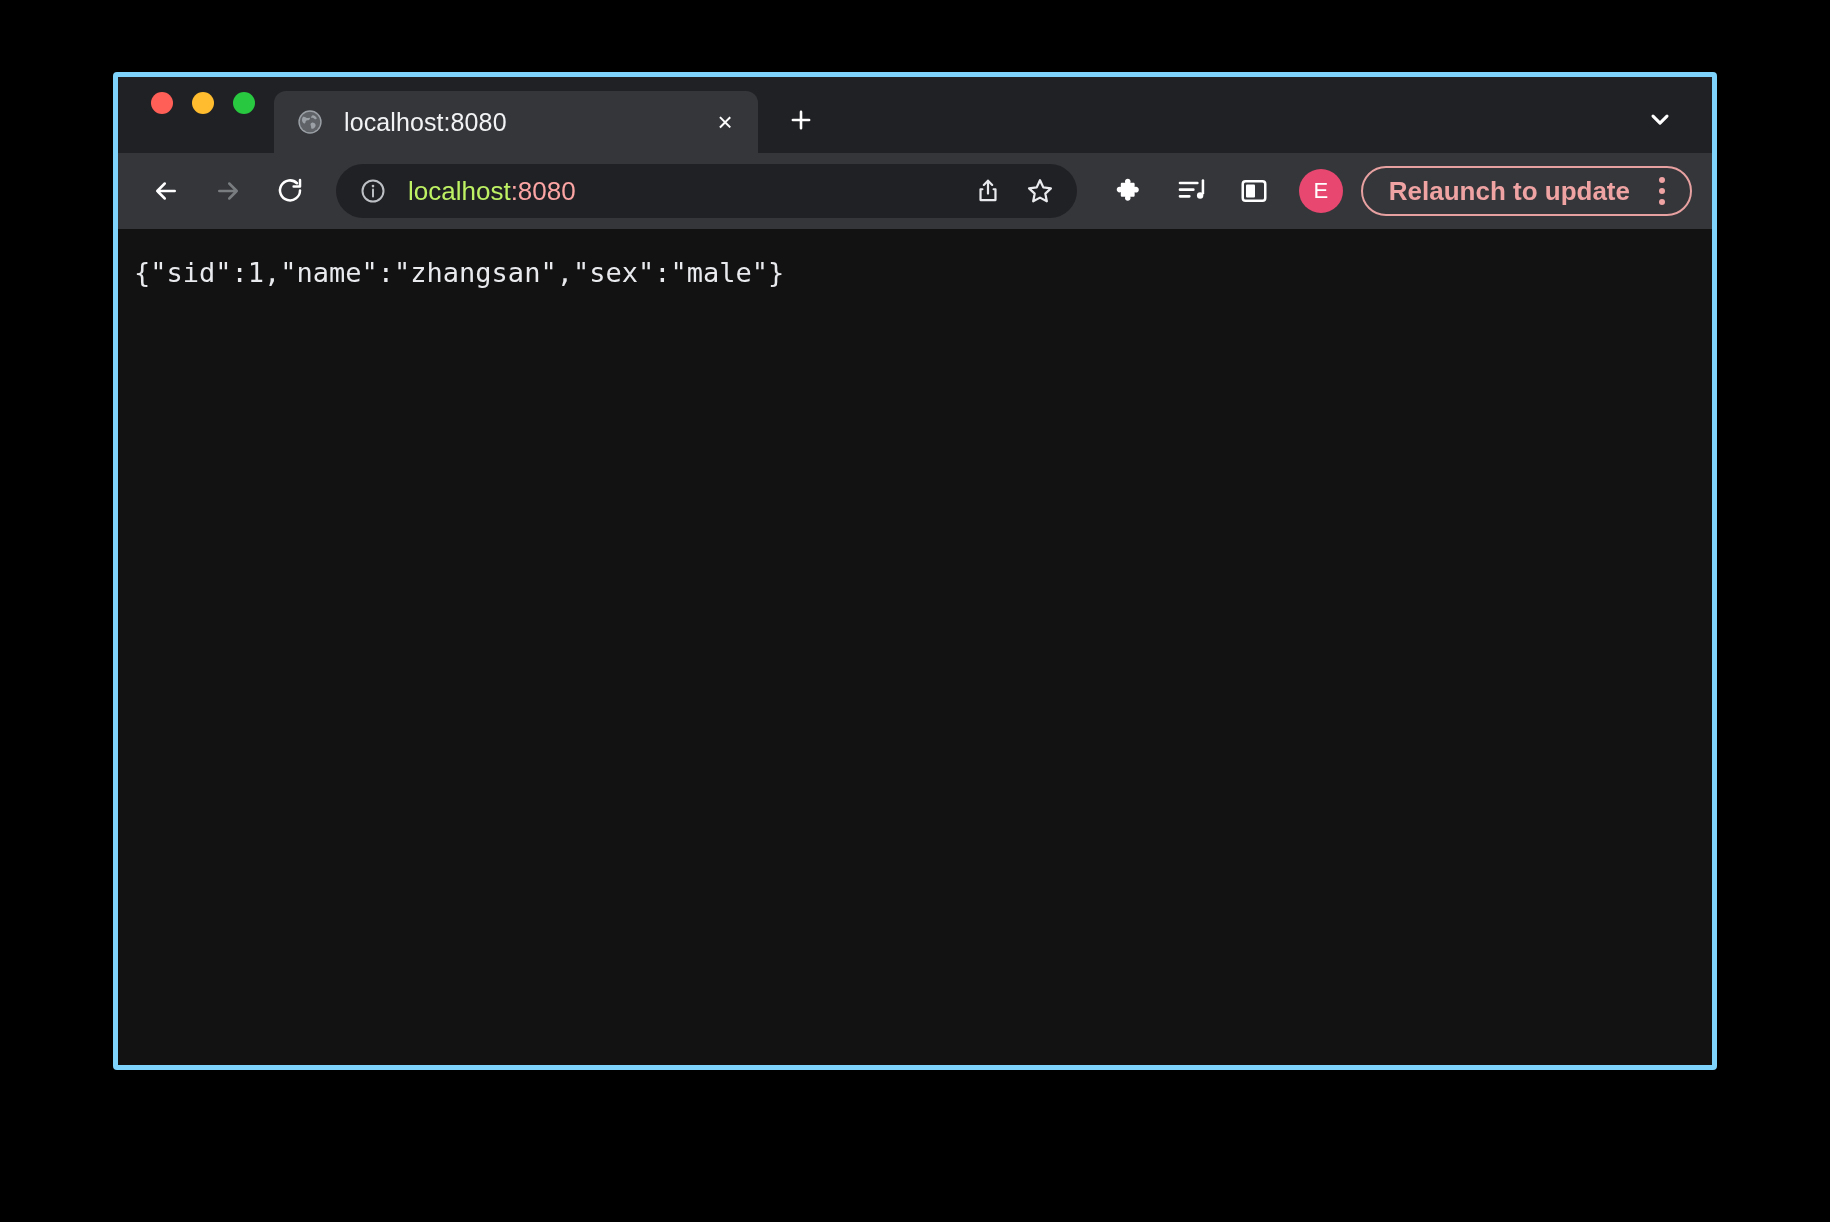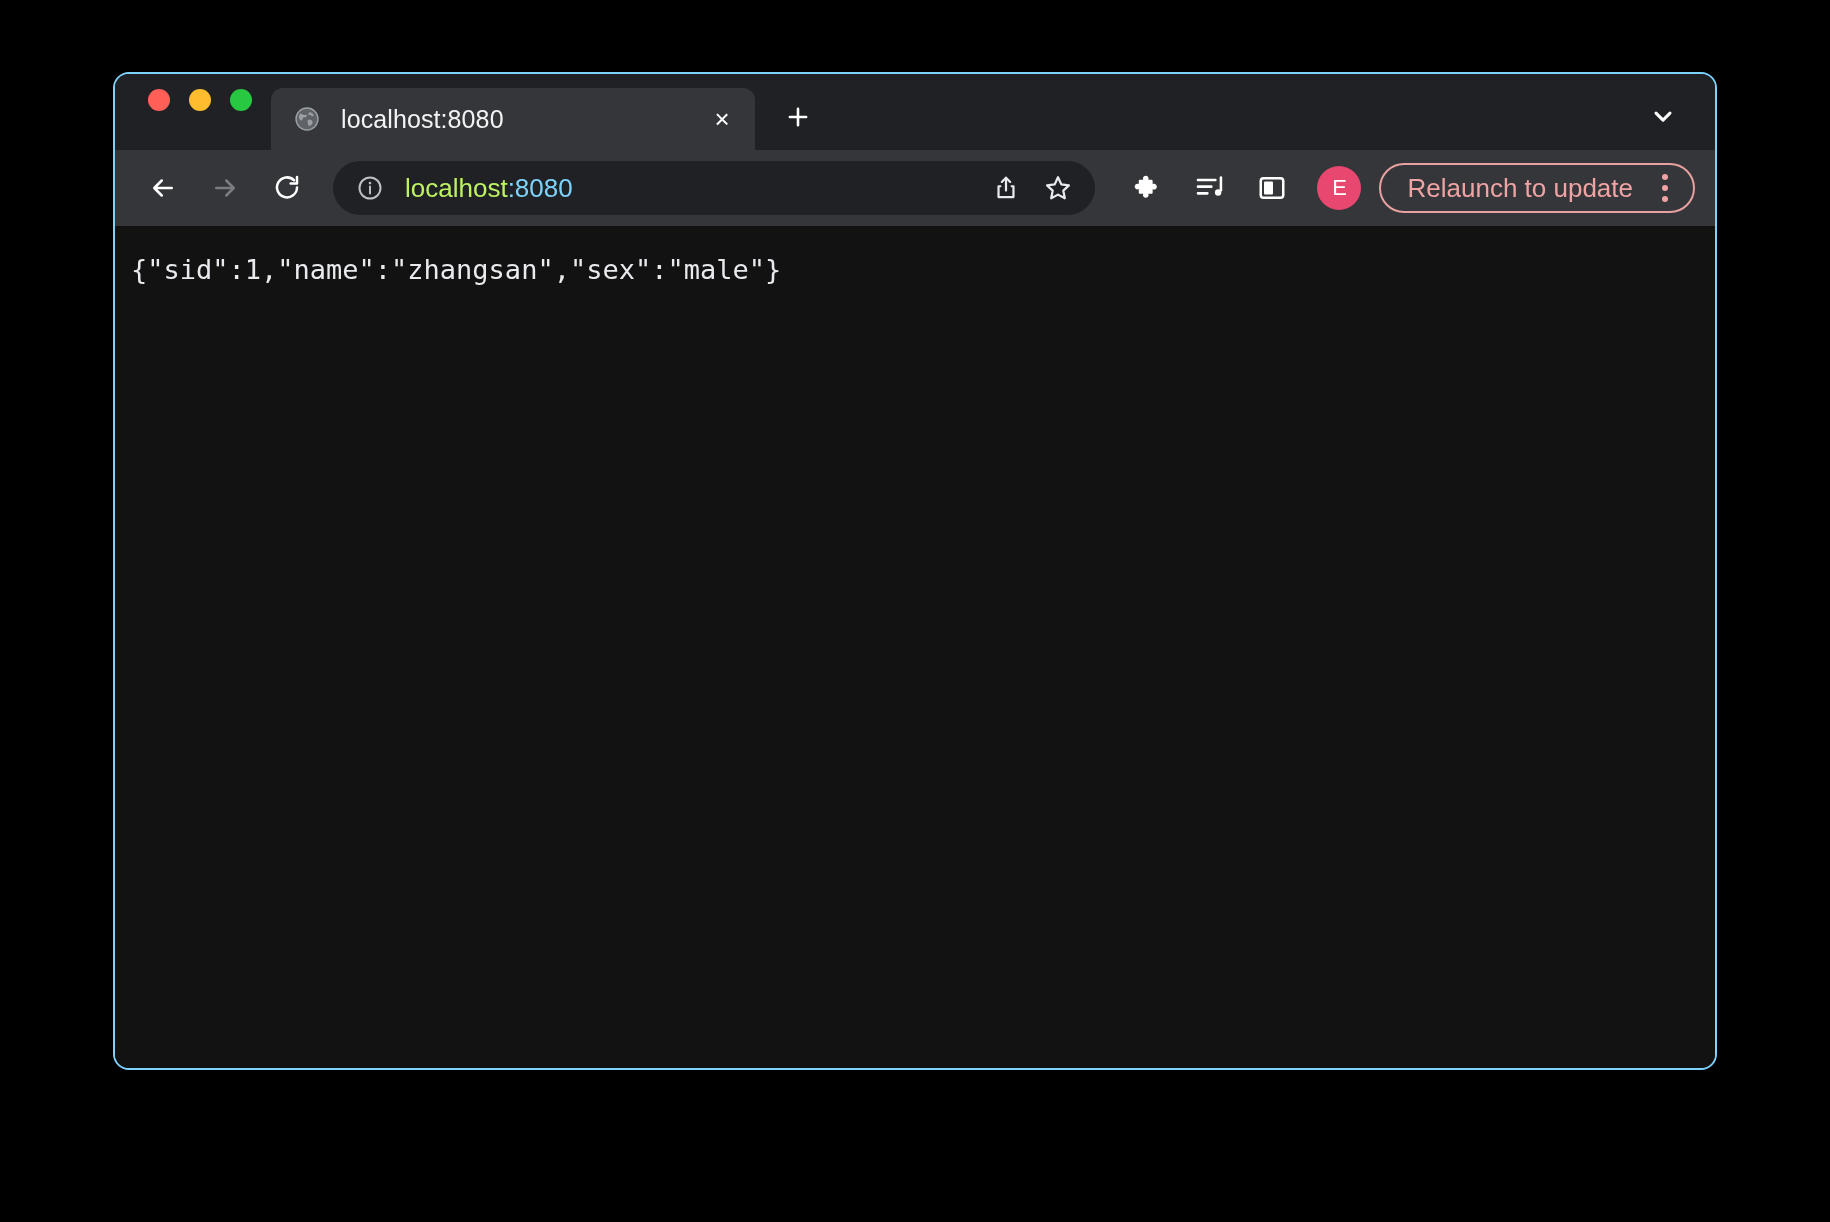--- a/index.html
+++ b/index.html
@@ -20,22 +20,22 @@
   }
 
   
   .browser-window {
     position: absolute;
     left: 113px;
     top: 72px;
     width: 1604px;
     height: 998px;
     background: #202124;
-    border-radius: 16px;
-    border: 2px solid #7dd3fc;
+    border-radius: 4px;
+    border: 5px solid #7dd3fc;
     box-sizing: border-box;
     overflow: hidden;
     display: flex;
     flex-direction: column;
   }
 
   
   .tab-strip {
     position: relative;
     height: 76px;
@@ -183,21 +183,21 @@
   .omnibox-url {
     flex: 1 1 auto;
     margin-left: 20px;
     font-size: 26px;
     color: #ffffff;
     white-space: nowrap;
     overflow: hidden;
     min-width: 0;
   }
   .omnibox-url .host { color: #bef264; }
-  .omnibox-url .port { color: #7dd3fc; }
+  .omnibox-url .port { color: #fca5a5; }
 
   .omni-action {
     width: 46px;
     height: 46px;
     flex: 0 0 auto;
     display: flex;
     align-items: center;
     justify-content: center;
     border-radius: 50%;
     margin-left: 6px;
@@ -236,20 +236,21 @@
     align-items: center;
     padding: 0 6px 0 26px;
     margin-left: 18px;
     flex: 0 0 auto;
     box-sizing: border-box;
   }
   .update-pill-label {
     color: #EFA3A3;
     font-size: 26px;
     white-space: nowrap;
+    font-weight: bold;
   }
   .kebab {
     width: 44px;
     height: 44px;
     display: flex;
     flex-direction: column;
     align-items: center;
     justify-content: center;
     gap: 5px;
     border-radius: 50%;

